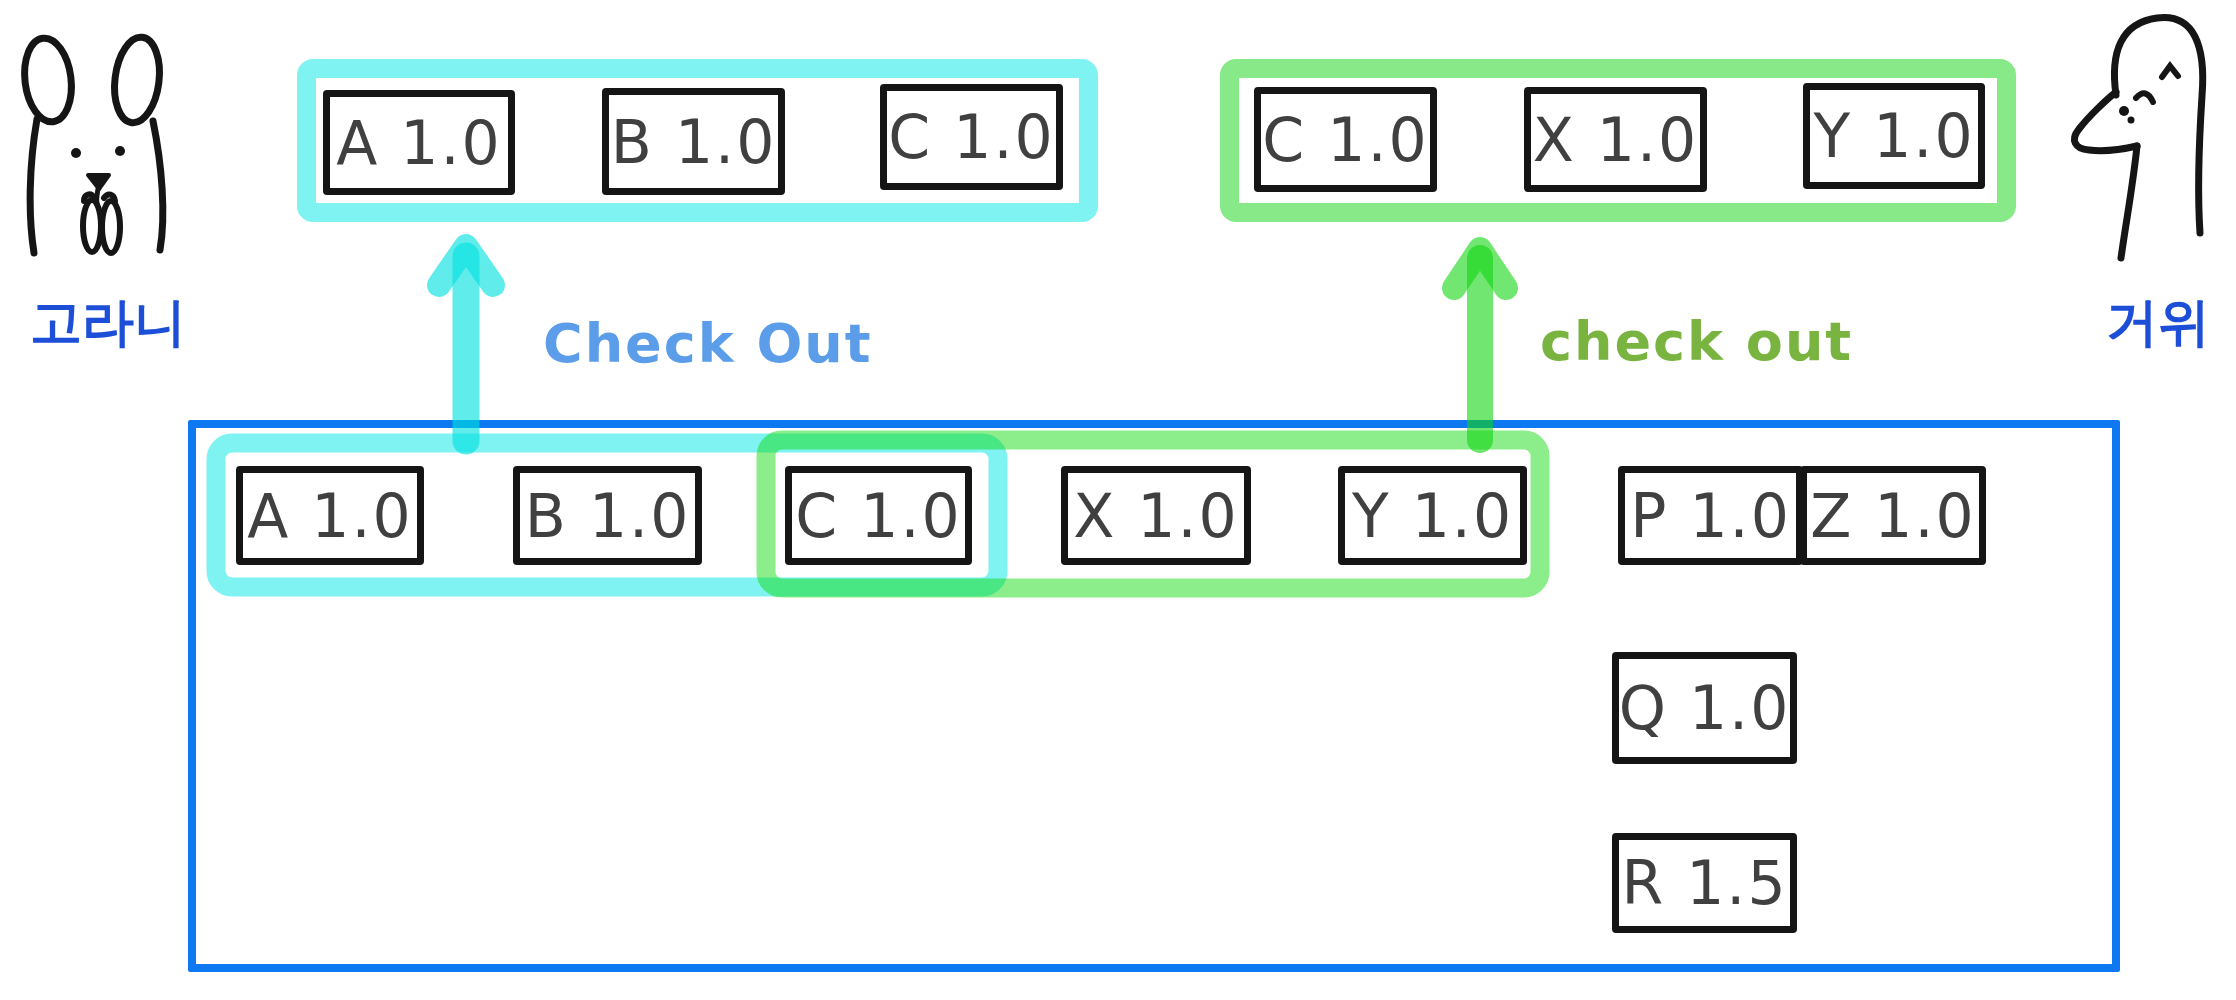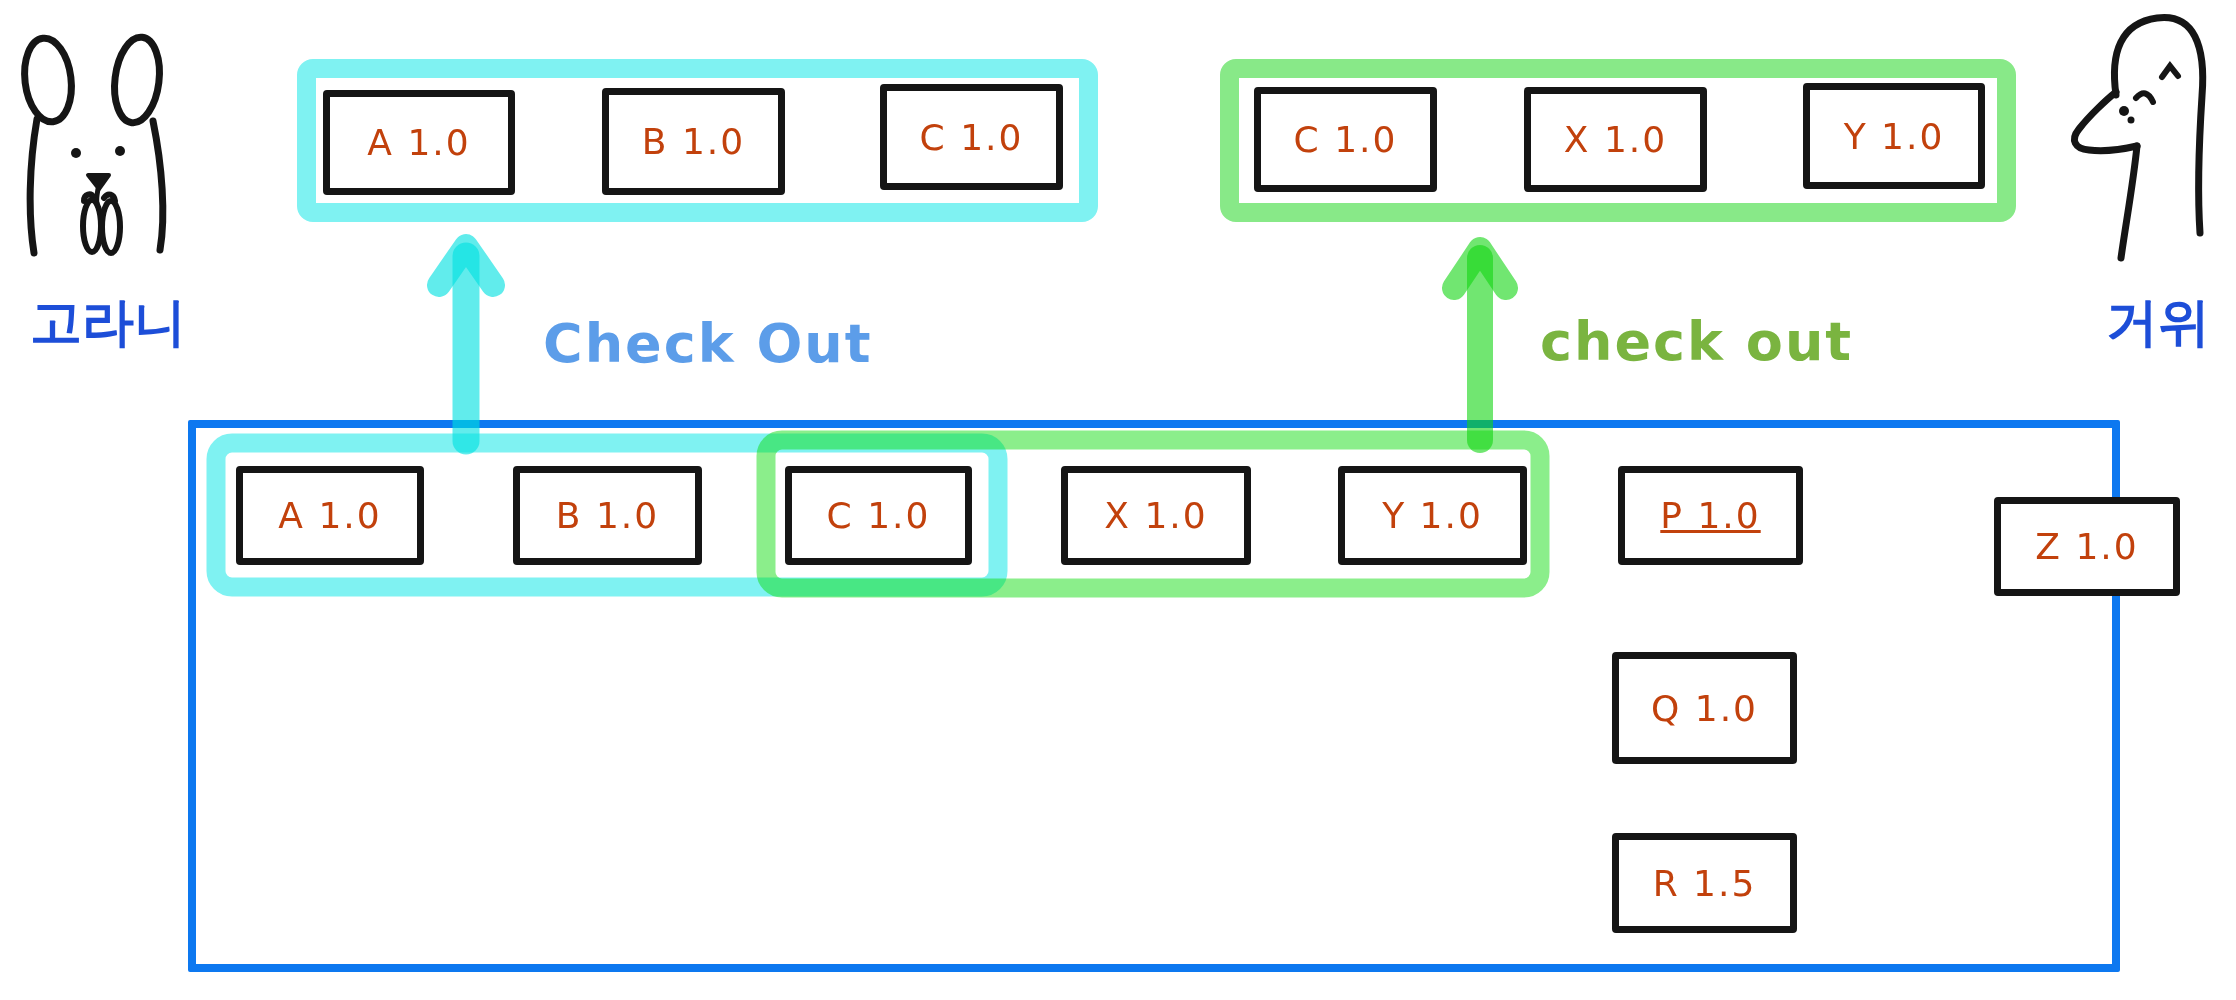--- a/index.html
+++ b/index.html
@@ -13,23 +13,23 @@
   }
   .pkg {
     position: absolute;
     box-sizing: border-box;
     border: 7px solid #151515;
     border-radius: 4px;
     background: #ffffff;
     display: flex;
     align-items: center;
     justify-content: center;
-    font-size: 36px;
+    font-size: 60px;
     font-weight: 500;
-    color: #c2410c;
+    color: #404040;
     letter-spacing: 2px;
     white-space: nowrap;
     z-index: 4;
   }
   .ws-box {
     position: absolute;
     box-sizing: border-box;
     border-radius: 16px;
     background: transparent;
     z-index: 2;
@@ -132,22 +132,22 @@
 
   <div class="pkg" style="left:1254px; top:87px; width:183px; height:105px;">C 1.0</div>
   <div class="pkg" style="left:1524px; top:87px; width:183px; height:105px;">X 1.0</div>
   <div class="pkg" style="left:1803px; top:83px; width:182px; height:106px;">Y 1.0</div>
 
   <div class="pkg" style="left:236px; top:466px; width:188px; height:99px;">A 1.0</div>
   <div class="pkg" style="left:513px; top:466px; width:189px; height:99px;">B 1.0</div>
   <div class="pkg" style="left:785px; top:466px; width:187px; height:99px;">C 1.0</div>
   <div class="pkg" style="left:1061px; top:466px; width:190px; height:99px;">X 1.0</div>
   <div class="pkg" style="left:1338px; top:466px; width:189px; height:99px;">Y 1.0</div>
-  <div class="pkg" style="left:1618px; top:466px; width:185px; height:99px;text-decoration:underline;">P 1.0</div>
-  <div class="pkg" style="left:1994px; top:466px; width:186px; height:99px;margin-top:31px;">Z 1.0</div>
+  <div class="pkg" style="left:1618px; top:466px; width:185px; height:99px;">P 1.0</div>
+  <div class="pkg" style="left:1800px; top:466px; width:186px; height:99px;">Z 1.0</div>
 
   <div class="pkg" style="left:1612px; top:652px; width:185px; height:112px;">Q 1.0</div>
   <div class="pkg" style="left:1612px; top:833px; width:185px; height:100px;">R 1.5</div>
 
   <div class="char-label" style="left:30px; top:288px;">고라니</div>
   <div class="char-label" style="left:2106px; top:288px;text-align:right;">거위</div>
   <div class="checkout-label blue" style="left:543px; top:312px;">Check Out</div>
   <div class="checkout-label green" style="left:1540px; top:310px;">check out</div>
 
 </div>

